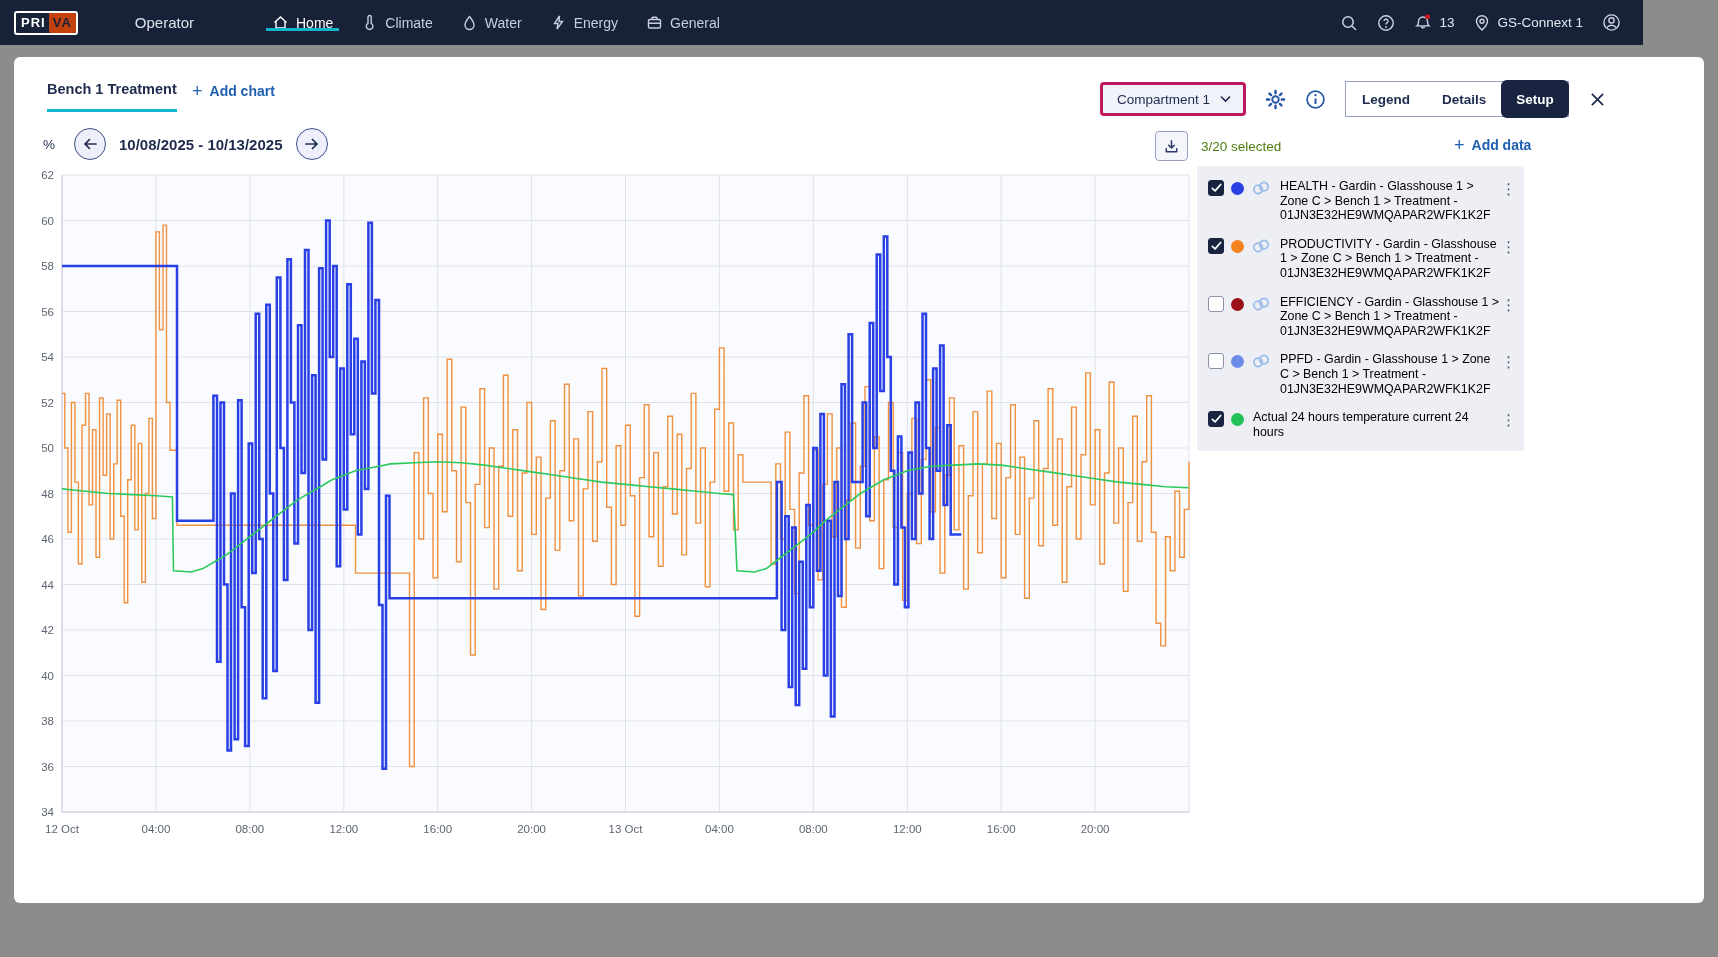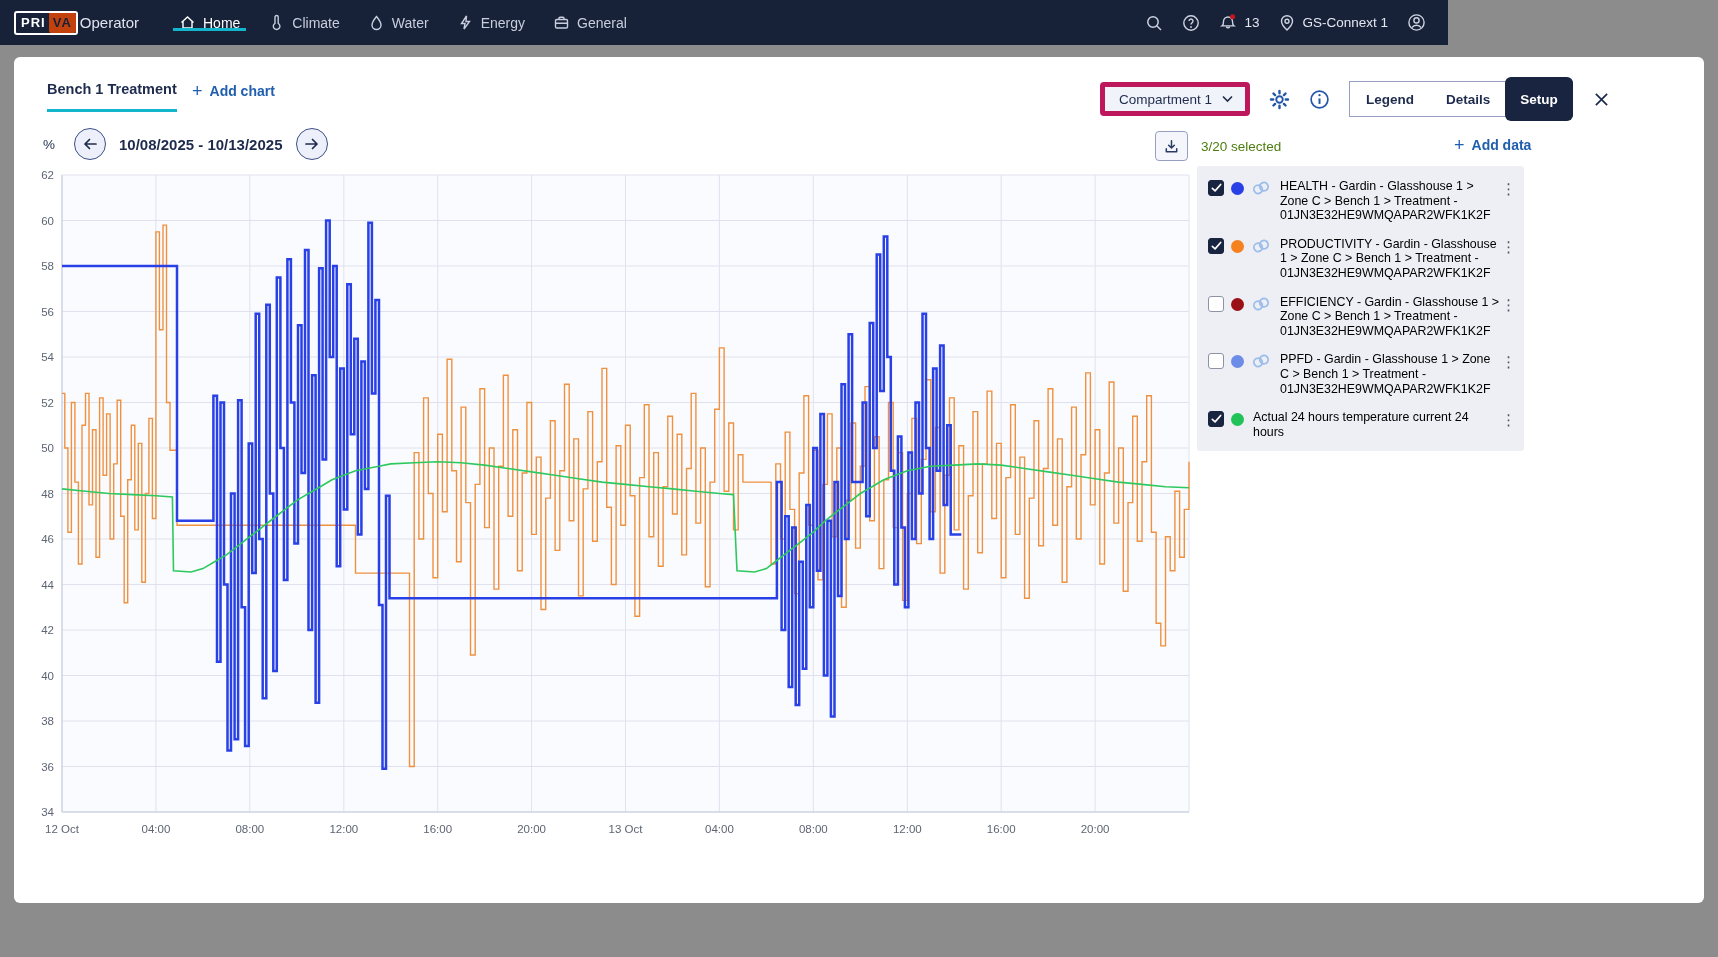--- a/index.html
+++ b/index.html
@@ -5,28 +5,28 @@
   * { margin:0; padding:0; box-sizing:border-box; }
   html,body { width:1718px; height:957px; }
   body {
     position:relative; overflow:hidden;
     background:#8c8c8c;
     font-family:"Liberation Sans", sans-serif;
     color:#1e2b4d;
   }
   
   .topbar {
-    position:absolute; left:0; top:0; width:1448px; height:45px;
-    background:#172138; display:flex; align-items:center; z-index:5;
+    position:absolute; left:0; top:0; width:1643px; height:45px;
+    background:#172138; display:flex; align-items:center; z-index:5;gap:38px;
   }
   .logo { display:flex; align-items:center; margin-left:14px;
     border:2px solid #fff; border-radius:3px; height:24px; overflow:hidden; }
   .logo-pri { color:#fff; font-weight:700; font-size:13px; letter-spacing:1px; padding:0 3px 0 5px; }
   .logo-va  { background:#c2410c; color:#172138; font-weight:700; font-size:13px; letter-spacing:1px; padding:3px 4px; border-radius:2px; }
-  .product-name { color:#dfe3ec; font-size:15px; margin-left:2px; }
+  .product-name { color:#dfe3ec; font-size:15px; margin-left:19px; }
   .nav { display:flex; align-items:center; height:45px; margin-left:26px; }
   .nav-item { position:relative; display:flex; align-items:center; gap:7px;
     padding:0 14px; cursor:pointer; color:#c7cedd; font-size:14px; }
   .nav-item svg { stroke:#c7cedd; }
   .nav-item.active { color:#fff; }
   .nav-item.active svg { stroke:#fff; }
   .nav-item.active::after { content:""; position:absolute; left:8px; right:8px; bottom:0; height:3px; background:#12b5cb; }
   .topbar-right { margin-left:auto; display:flex; align-items:center; gap:19px; margin-right:22px; }
   .tb-ic { display:flex; align-items:center; gap:6px; color:#e3e7ef; font-size:13.5px; cursor:pointer; }
   .tb-ic svg { stroke:#cdd3e0; }
@@ -35,28 +35,28 @@
     position:absolute; left:14px; top:57px; width:1690px; height:846px;
     background:#ffffff; border-radius:6px; z-index:2;
   }
   .chart-tab { position:absolute; left:33px; top:24px; font-size:14.5px; font-weight:700;
     color:#1e2b4d; padding-bottom:12px; border-bottom:3px solid #12b5cb; cursor:pointer; }
   .add-chart { position:absolute; left:178px; top:26px; display:flex; align-items:center; gap:7px;
     color:#1f5fae; font-size:14px; font-weight:600; cursor:pointer; }
   .plus-glyph { font-size:18px; font-weight:400; line-height:14px; }
   .header-controls { position:absolute; left:1086px; top:24px; display:flex; align-items:center; gap:19px; }
   .compartment-btn { display:flex; align-items:center; gap:10px; height:34px; padding:0 12px 0 14px;
-    background:#f1f3fa; border:5px solid #be185d; border-radius:4px;
+    background:#f1f3fa; border:3px solid #be185d; border-radius:4px;
     font-size:13.5px; color:#1e2b4d; cursor:pointer; white-space:nowrap; }
   .icon-btn { display:flex; align-items:center; justify-content:center; cursor:pointer; }
   .segmented { display:flex; align-items:center; height:36px; border:1px solid #97a0c3;
     border-radius:0; background:#fff; }
   .seg-item { padding:0 16px; font-size:13.5px; font-weight:600; color:#1e2b4d;
     height:100%; display:flex; align-items:center; cursor:pointer; }
-  .seg-item.active { background:#192440; color:#fff; border-radius:6px; margin:-1px; padding:0 15px; height:44px; }
+  .seg-item.active { background:#192440; color:#fff; border-radius:6px; margin:-1px; padding:0 15px; height:38px; }
   .close-btn { margin-left:2px; }
   
   .date-nav { position:absolute; left:29px; top:71px; display:flex; align-items:center; gap:13px; }
   .unit-label { font-size:13.5px; color:#1e2b4d; margin-right:6px; }
   .circle-btn { width:32px; height:32px; border-radius:50%; background:#edf0fa;
     border:1px solid #3d4f86; display:flex; align-items:center; justify-content:center; cursor:pointer; }
   .date-range { font-size:15px; font-weight:700; color:#1e2b4d; }
   .export-row { position:absolute; left:1141px; top:74px; display:flex; align-items:center; gap:13px; }
   .download-btn { width:33px; height:30px; border:1px solid #97a0c3; border-radius:4px;
     background:#f4f6fb; display:flex; align-items:center; justify-content:center; cursor:pointer; }

